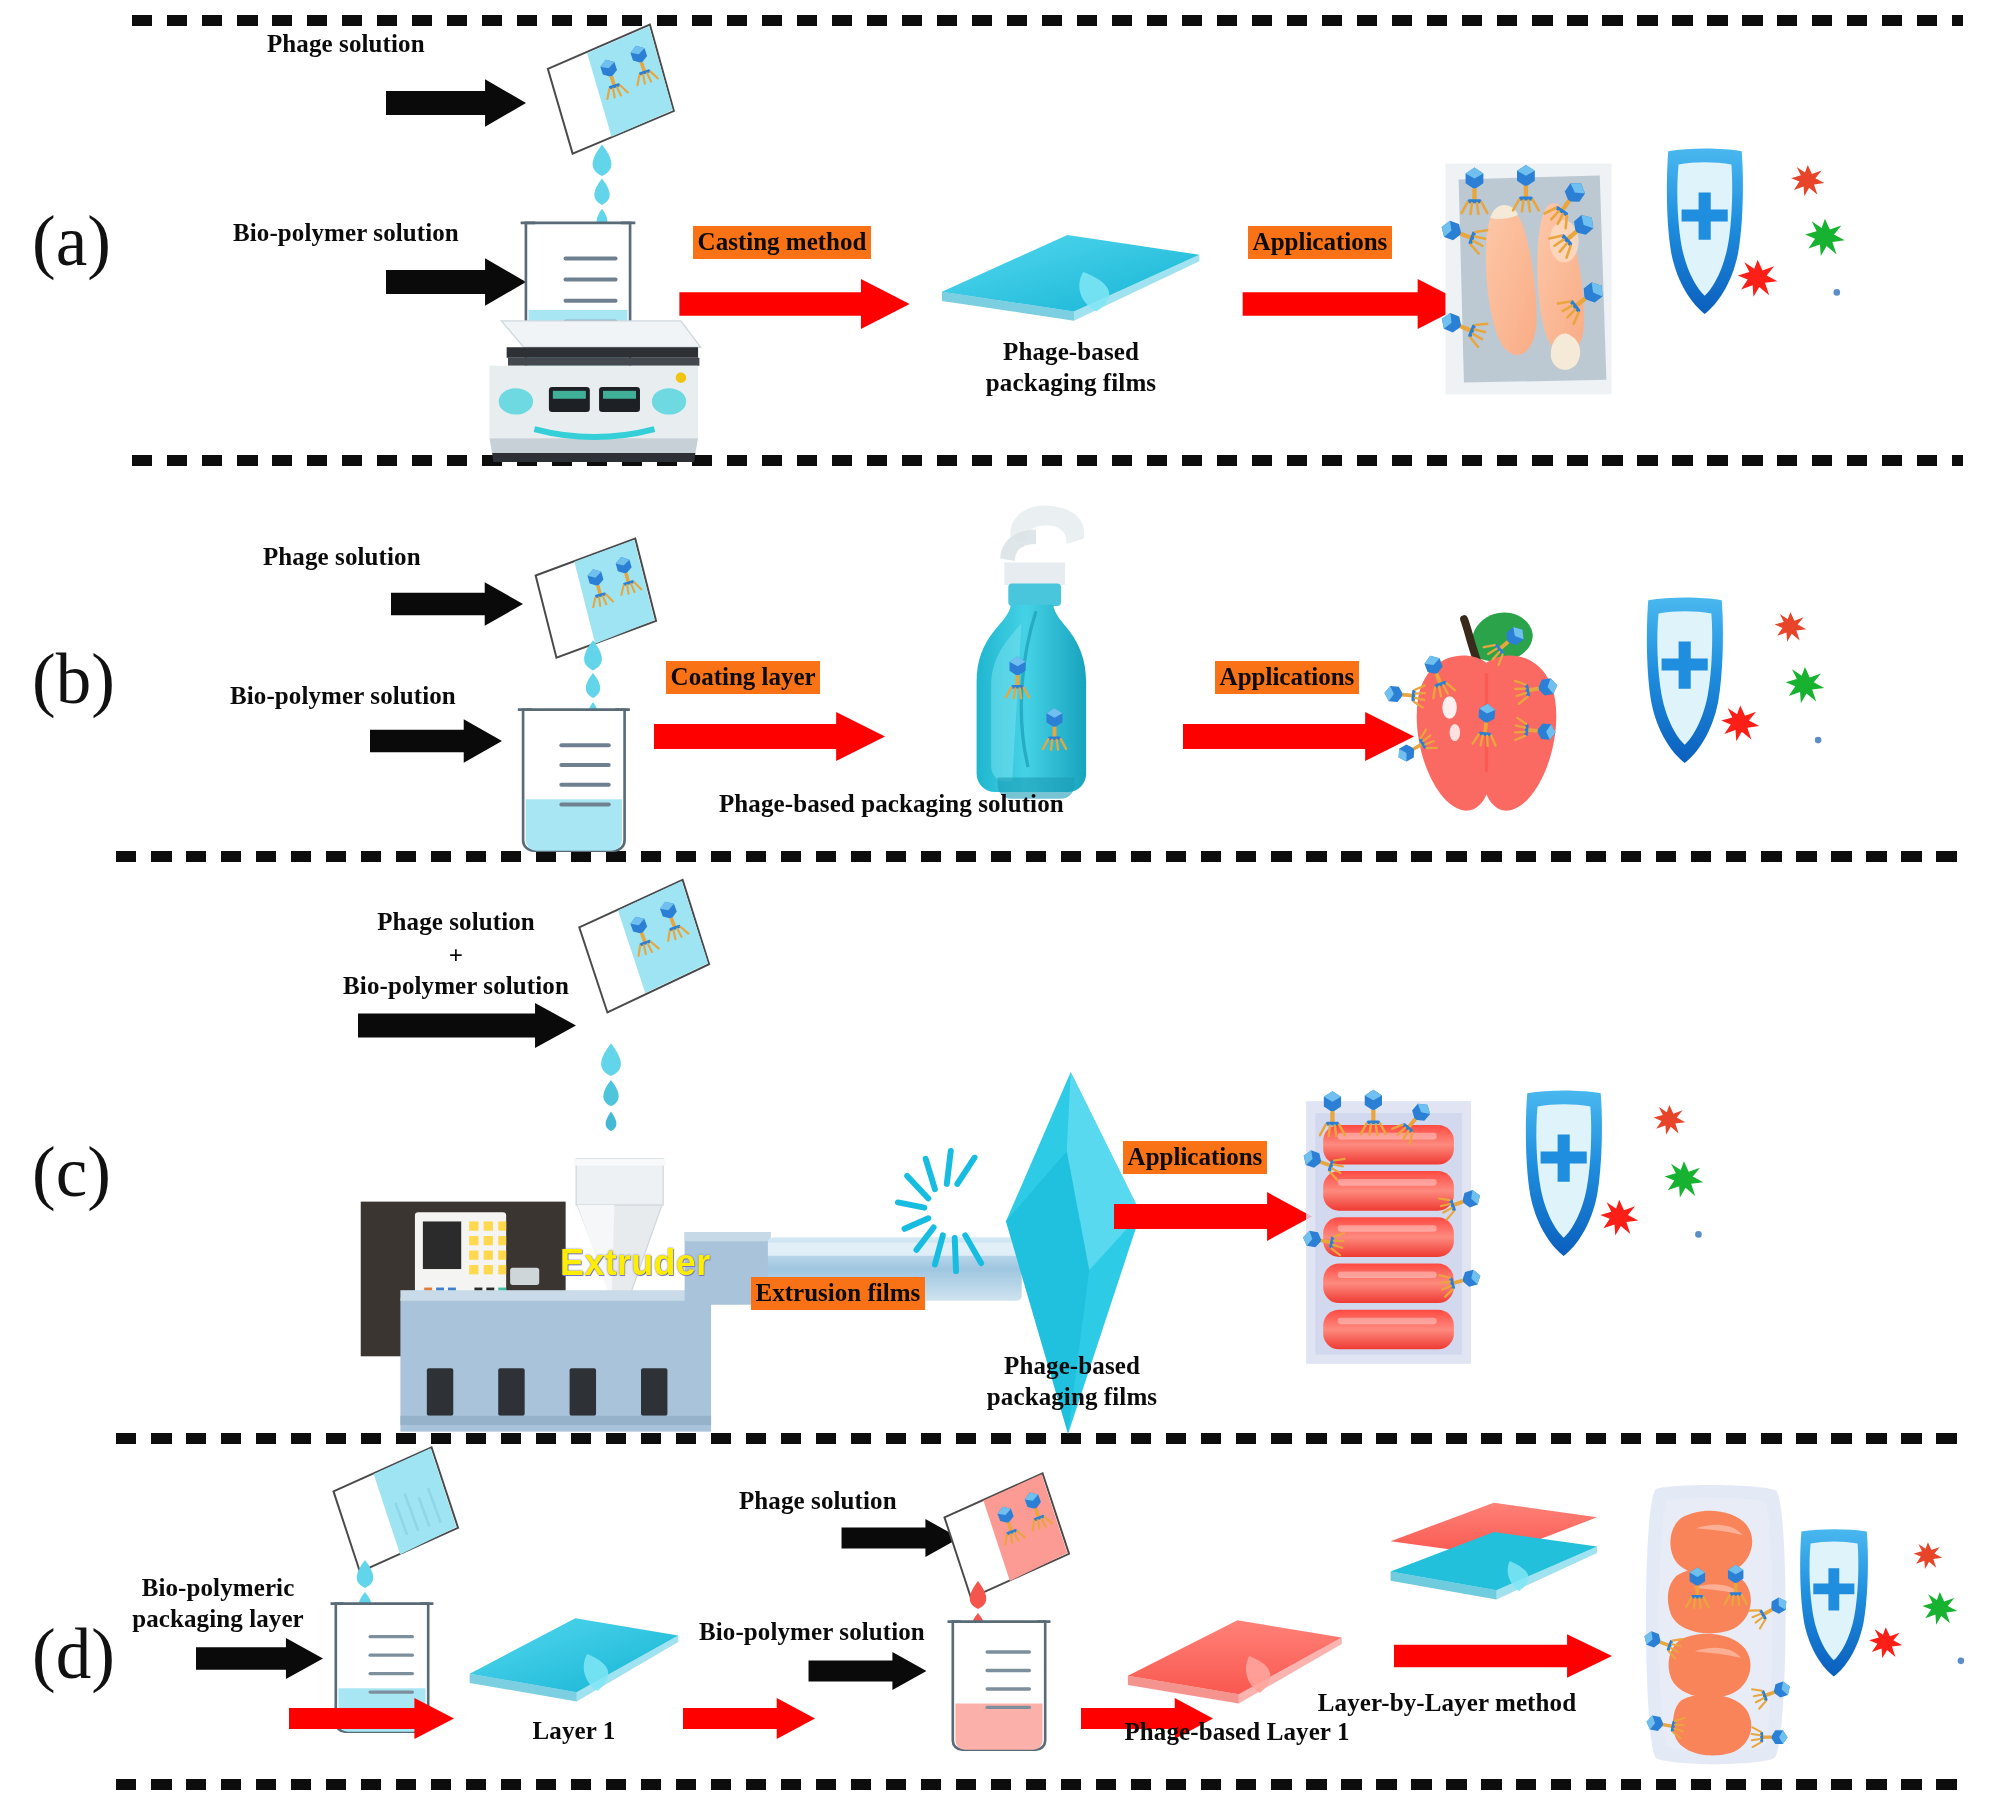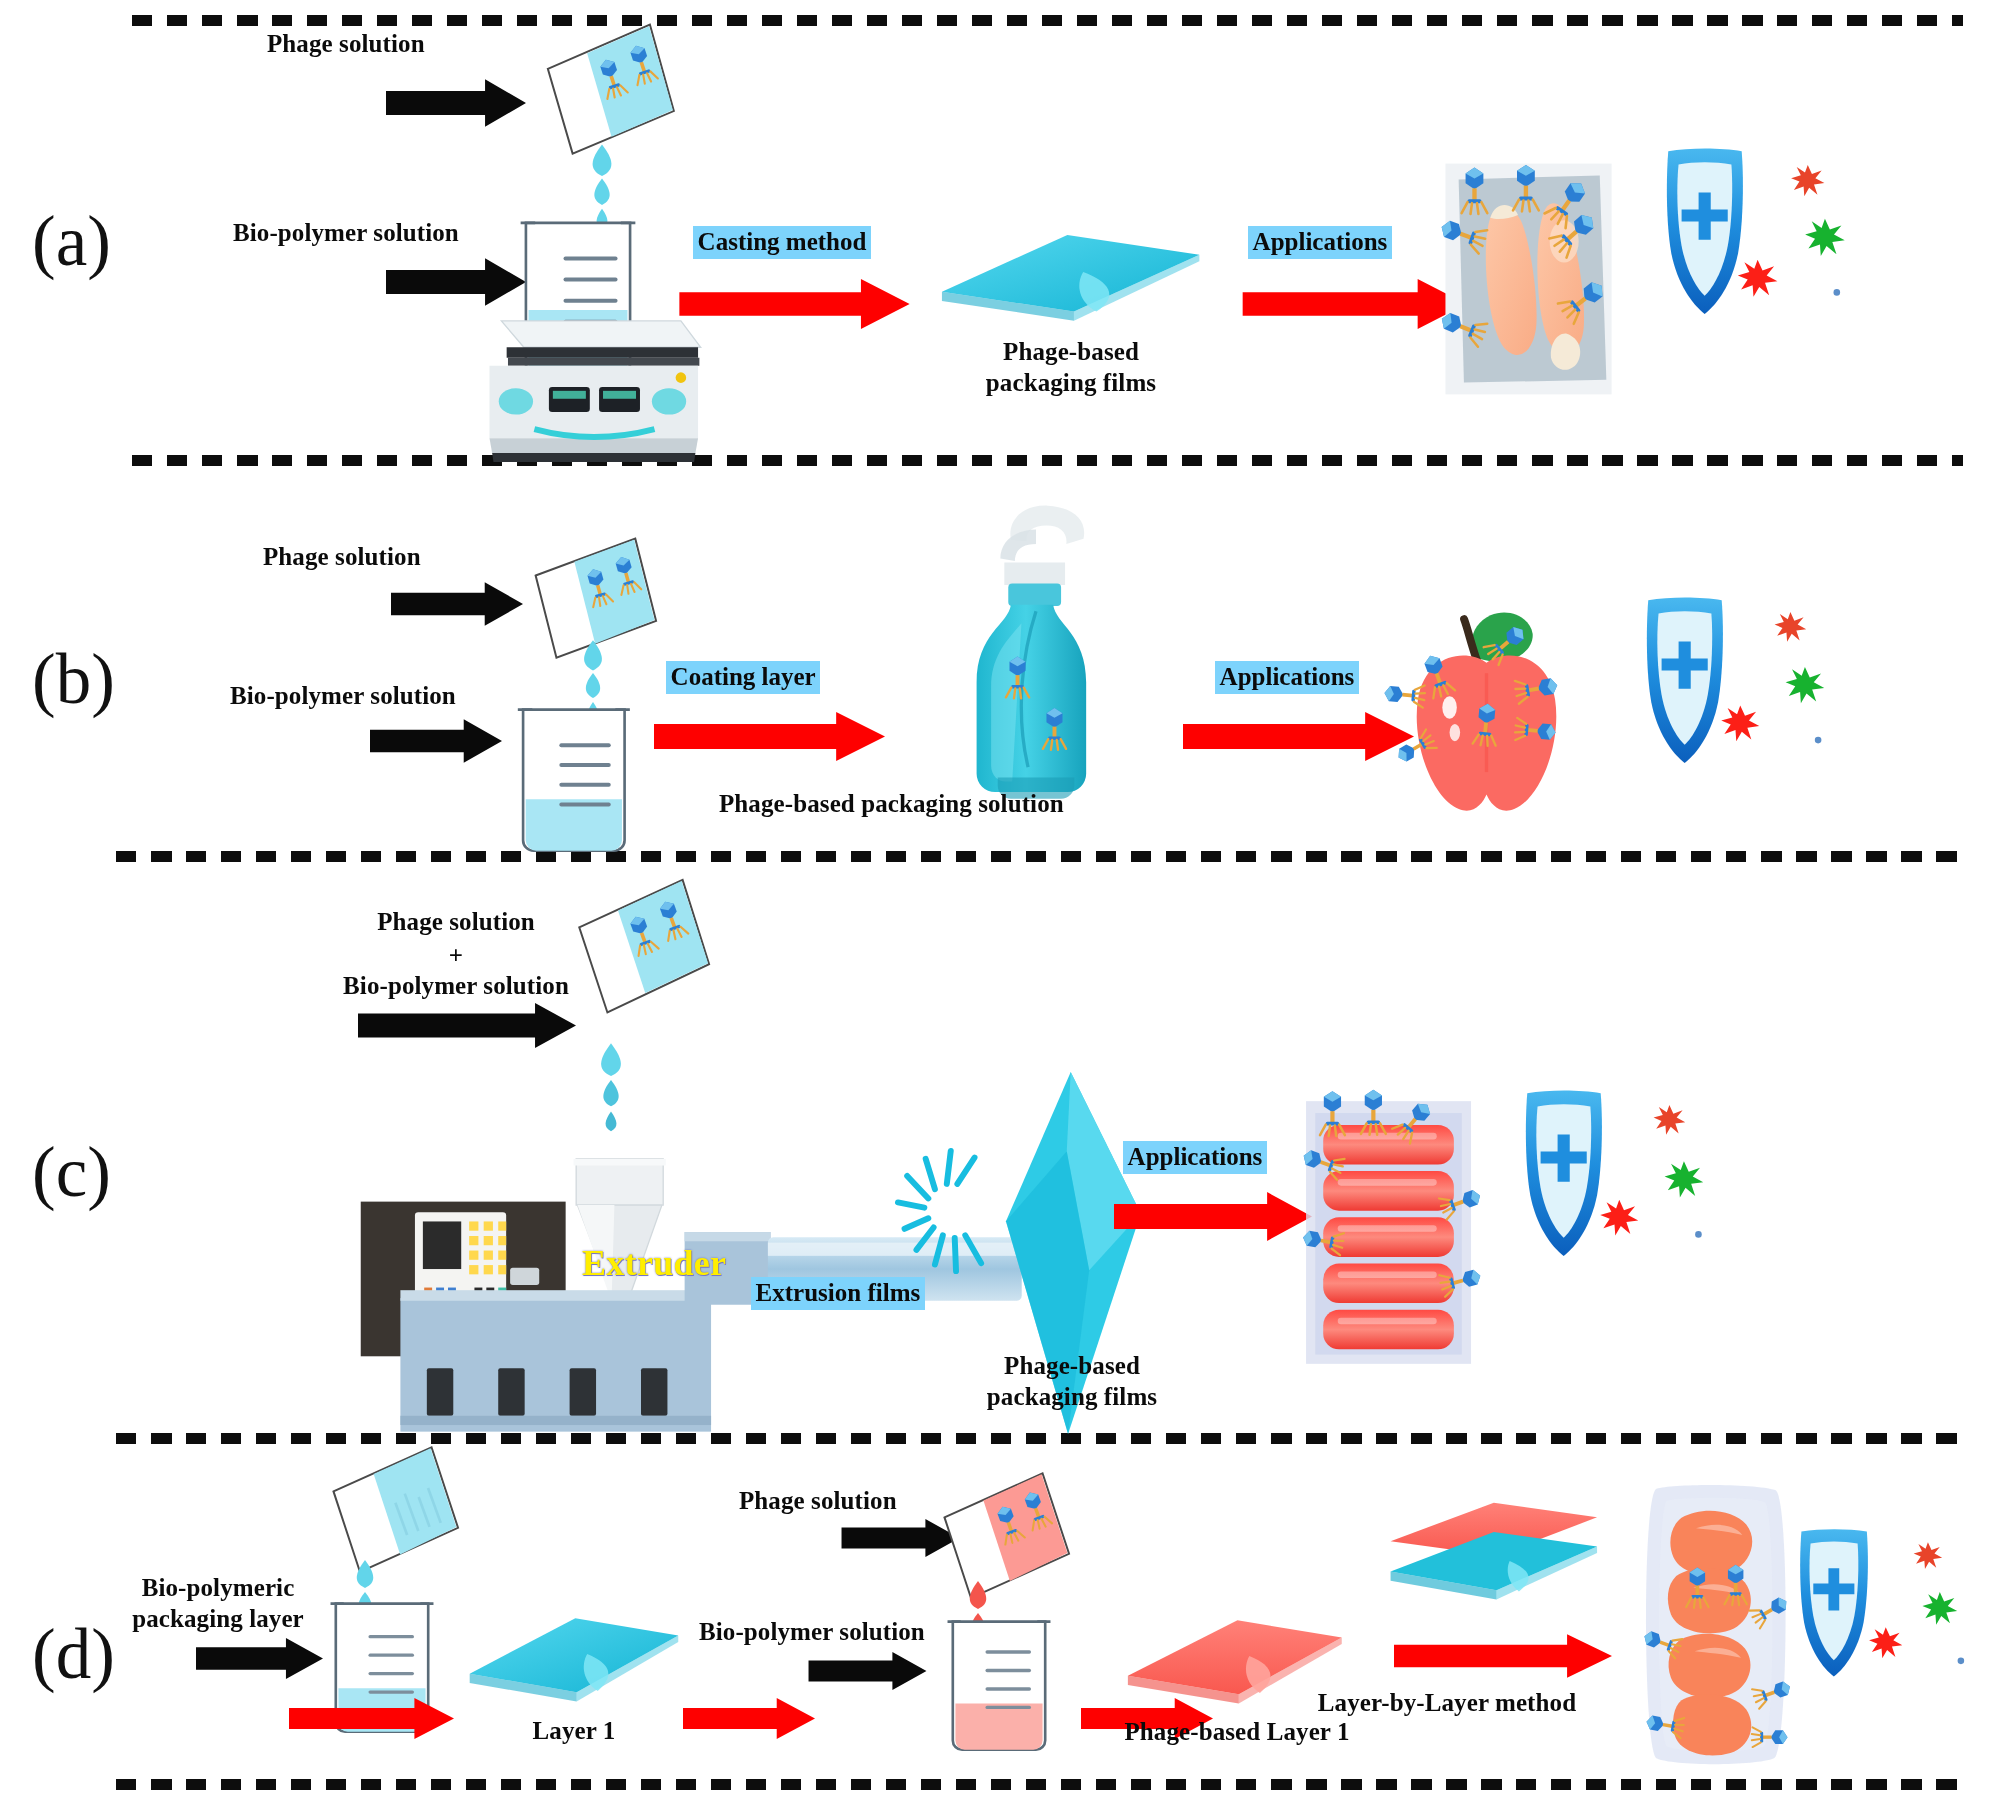--- a/index.html
+++ b/index.html
@@ -26,21 +26,21 @@
   
   .cap{
     position:absolute;font-weight:700;font-size:25px;line-height:1.22;
     letter-spacing:0.1px;color:#0b0b0b;white-space:pre-line;
   }
   .cap.center{text-align:center;transform:translateX(-50%);}
 
   
   .hl{
     position:absolute;font-weight:700;font-size:25px;line-height:1.15;
-    background:#7dd3fc;color:#0b0b0b;padding:2px 4.6px;white-space:nowrap;
+    background:#f97316;color:#0b0b0b;padding:2px 4.6px;white-space:nowrap;
   }
 
   
   .arrow{position:absolute;}
   .arrow svg{display:block;}
 
   
   .extruder-word{
     position:absolute;font-weight:700;font-size:36px;color:#ffee00;
     font-family:"Liberation Sans","DejaVu Sans",sans-serif;
@@ -507,21 +507,21 @@
       <rect x="70" y="390" width="470" height="14" fill="#95b2ca"></rect>
 
       <rect x="500" y="112" width="130" height="110" fill="#a9c4da"></rect>
       <rect x="500" y="112" width="130" height="14" fill="#c6d9e7"></rect>
 
       <rect x="626" y="120" width="384" height="96" rx="8" fill="url(#gBarrel)"></rect>
       <rect x="626" y="128" width="384" height="20" fill="#e9f3f9" opacity=".8"></rect>
     </svg>
   </div>
 
-  <div class="extruder-word" style="left:582px;top:1242px;font-family:Liberation Serif, serif;">Extruder</div>
+  <div class="extruder-word" style="left:560px;top:1242px;">Extruder</div>
 
   <div class="hl" style="left:751px;top:1277px;">Extrusion films</div>
 
   <div class="art" style="left:894px;top:1110px;">
     <svg width="165" height="198" viewBox="0 0 250 300">
       <g stroke="#17bde0" stroke-width="9" stroke-linecap="round" fill="none">
         <path d="M46 148 L6 140"></path>
           <path d="M52 134 L20 100"></path>
           <path d="M62 120 L48 74"></path>
         <path d="M80 112 L86 62"></path>

